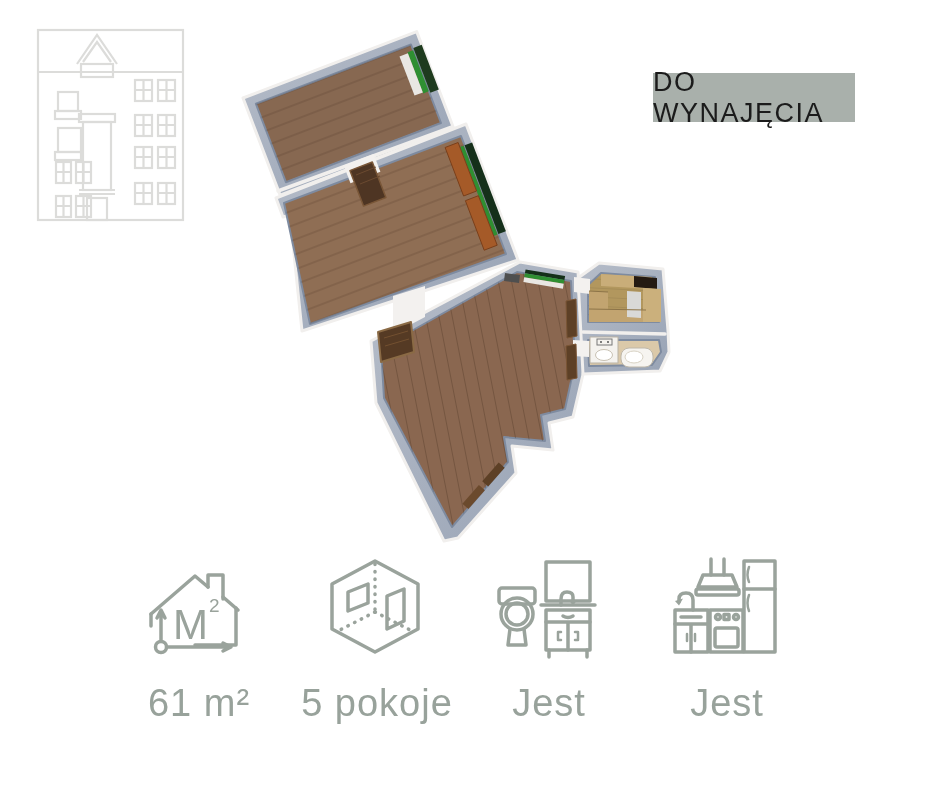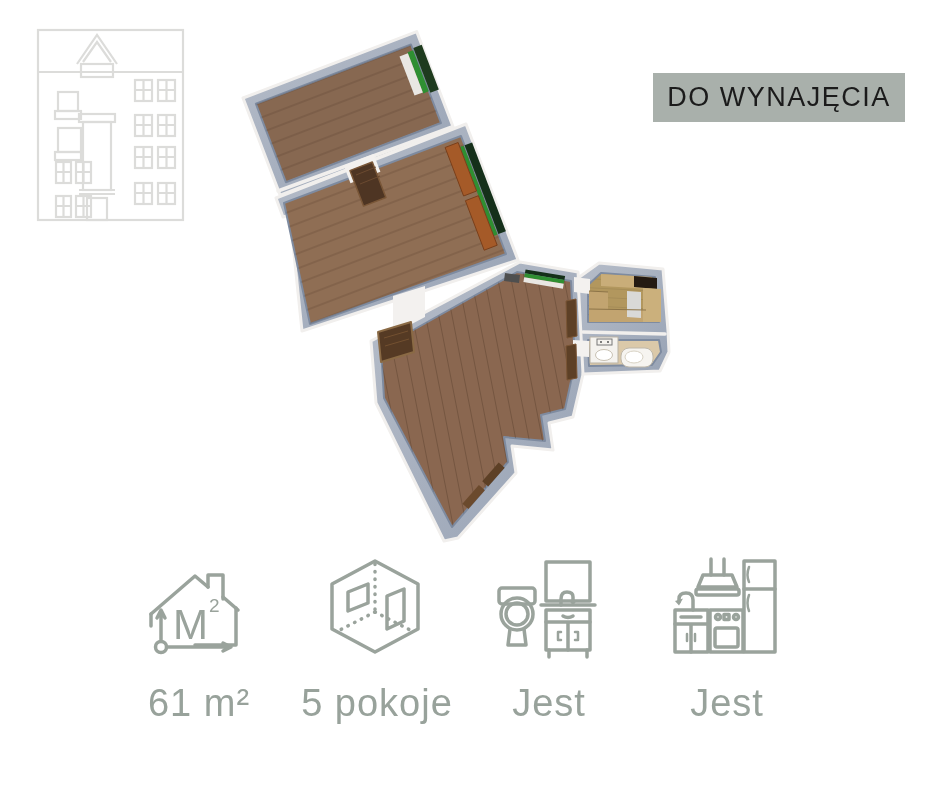--- a/index.html
+++ b/index.html
@@ -1,18 +1,18 @@
 <!DOCTYPE html>
 <html><head>
 <meta charset="utf-8">
 <style>
   html,body{margin:0;padding:0;}
   body{width:940px;height:788px;position:relative;background:#ffffff;overflow:hidden;
        font-family:"Liberation Sans","DejaVu Sans",sans-serif;}
-  .banner{position:absolute;left:653px;top:73px;width:252px;height:49px;
+  .banner{position:absolute;left:653px;top:73px;width:202px;height:49px;
           background:#a9b0ab;display:flex;align-items:center;justify-content:center;
           font-size:27px;font-weight:500;letter-spacing:1.5px;color:#1b1b1b;}
   .logo{position:absolute;left:30px;top:22px;}
   .plan{position:absolute;left:0;top:0;}
   .feat-icon{position:absolute;top:548px;width:120px;height:120px;}
   .fi-1{left:137px;} .fi-2{left:315px;} .fi-3{left:489px;} .fi-4{left:667px;}
   .feat-label{position:absolute;top:682px;transform:translateX(-50%);
               font-size:38px;color:#98a29b;letter-spacing:1px;white-space:nowrap;}
   .fl-1{left:199px;} .fl-2{left:377px;} .fl-3{left:549px;} .fl-4{left:727px;}
 </style>

